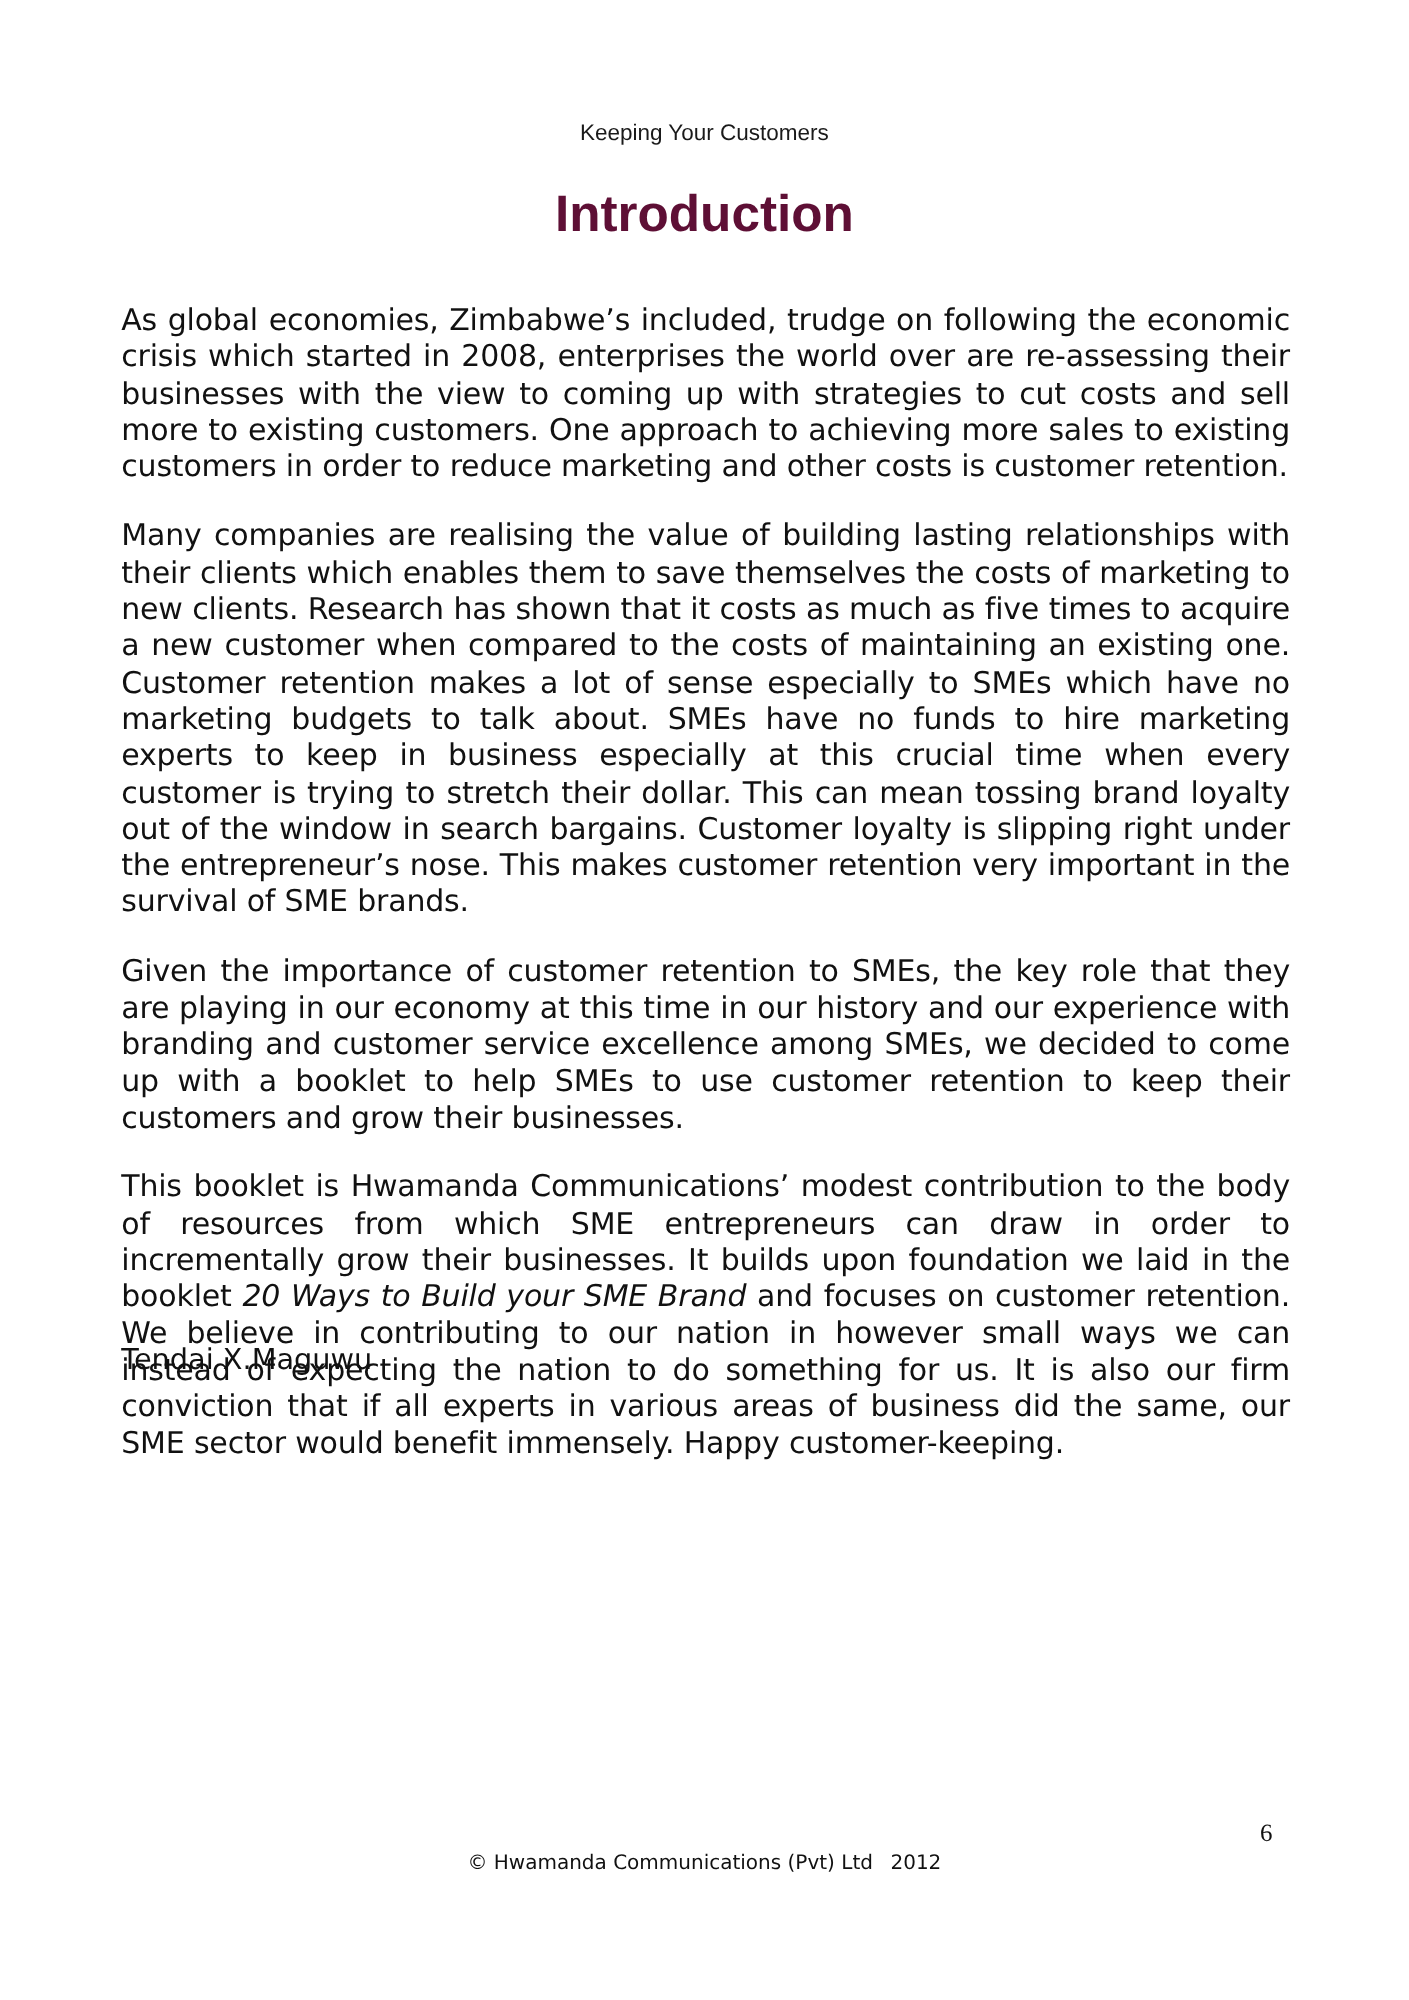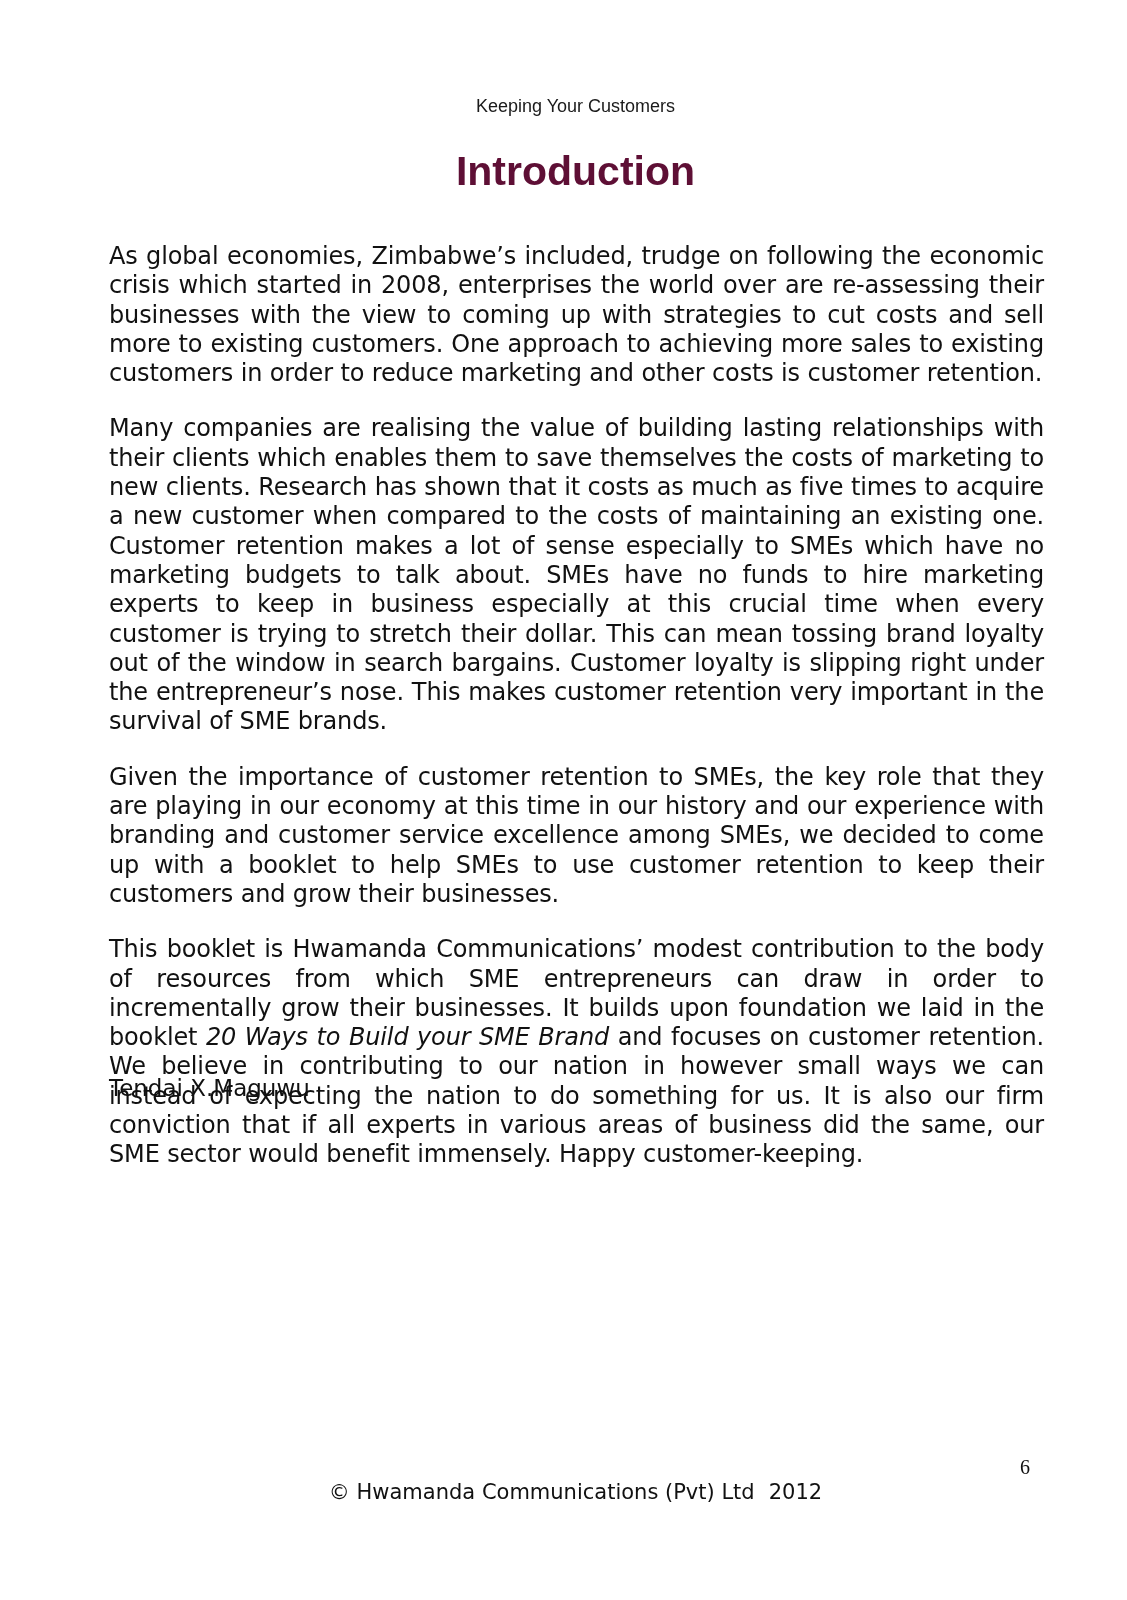--- a/index.html
+++ b/index.html
@@ -10,21 +10,21 @@
   body {
     width: 1127px;
     height: 1600px;
     position: relative;
     overflow: hidden;
     font-family: "DejaVu Sans", sans-serif;
     color: #111111;
   }
   .page {
     position: absolute;
-    left: 12px; top: 0;
+    left: 0; top: 0;
     width: 908px;
     height: 1600px;
   }
   .running-header {
     position: absolute;
     top: 96px;
     left: 0;
     width: 1127px;
     text-align: center;
     font-family: "Liberation Sans", sans-serif;
@@ -82,21 +82,21 @@
     font-family: "Liberation Serif", serif;
     font-size: 20px;
     color: #111;
   }
   .footer {
     position: absolute;
     top: 1480px;
     left: 0;
     width: 1127px;
     text-align: center;
-    font-size: 21px;
+    font-size: 16px;
     color: #111;
   }
   .footer .year {
     margin-left: 14px;
   }
 </style>
 </head>
 <body>
 
 <div class="page">

